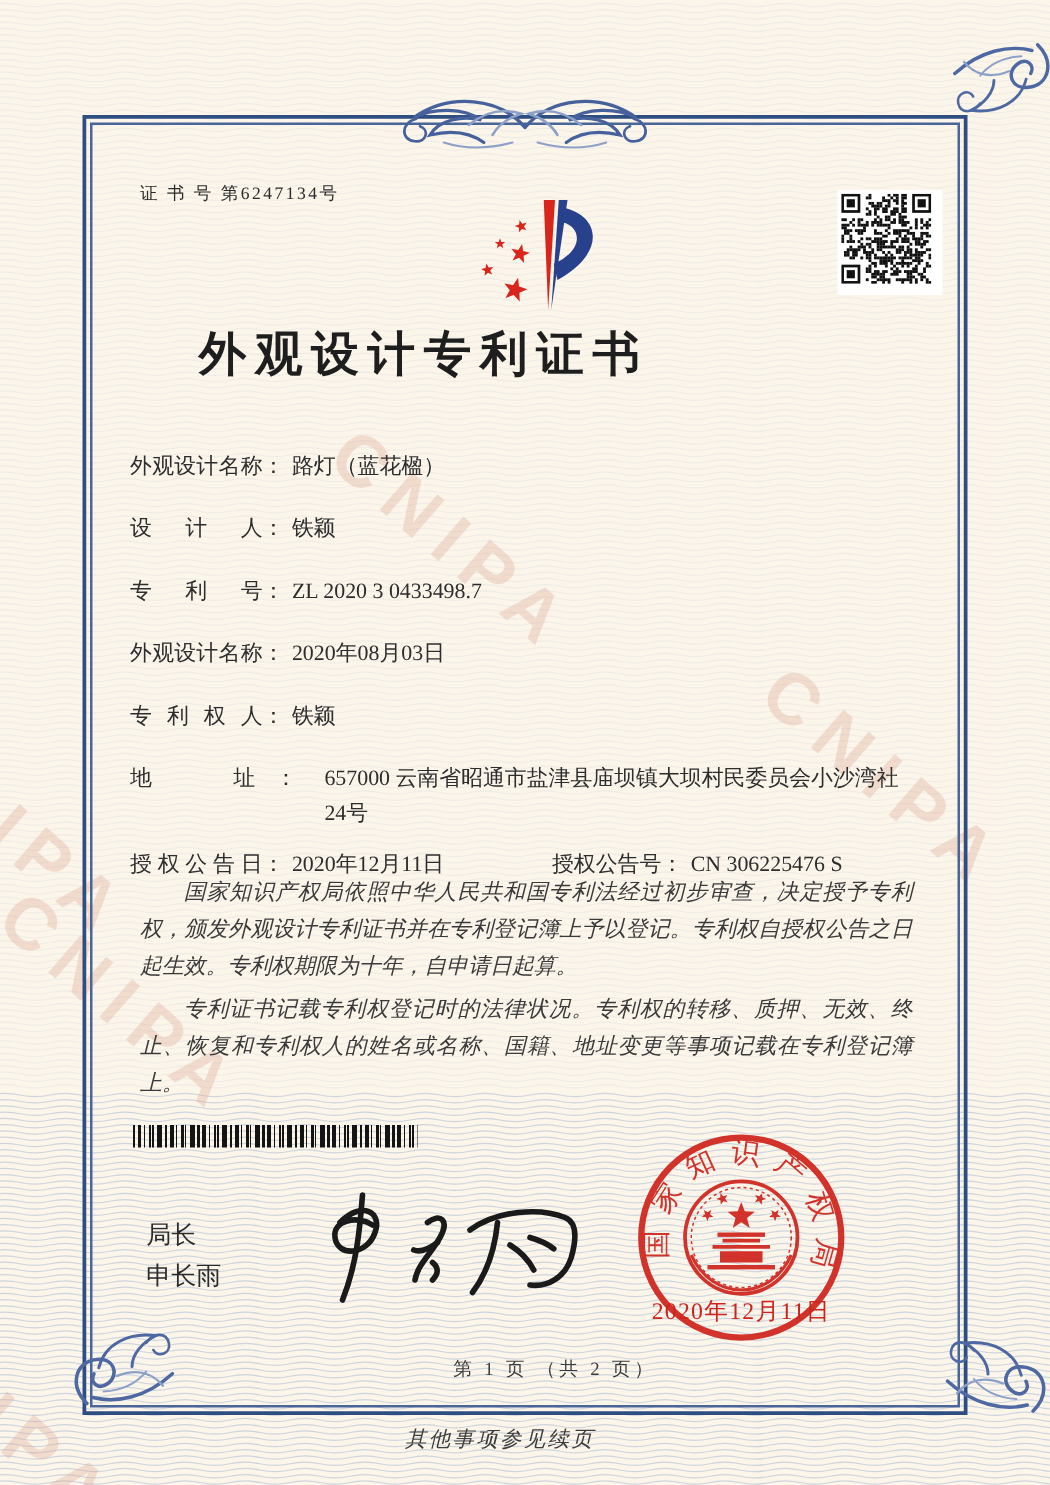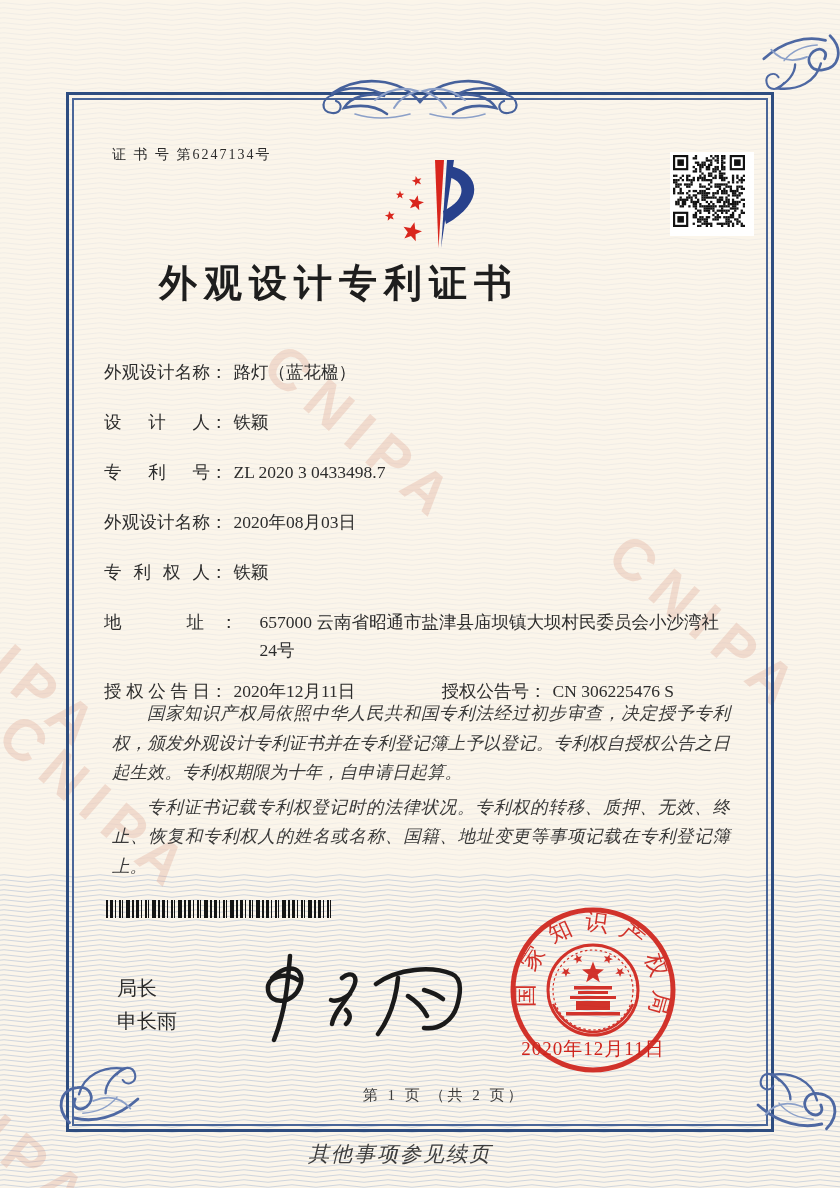--- a/index.html
+++ b/index.html
@@ -46,21 +46,21 @@
   .director{position:absolute;left:117px;top:972px;font-size:20px;color:#2b2b2b;z-index:5;line-height:33px;}
   .sig{position:absolute;left:246px;top:948px;z-index:5;}
   
   .seal{position:absolute;left:505px;top:902px;z-index:6;opacity:0.92;}
   .sealdate{position:absolute;left:505px;top:1036px;width:176px;text-align:center;
             font-size:19px;color:#cf231b;z-index:7;letter-spacing:1px;}
   
   .pageinfo{position:absolute;left:0;top:1086px;width:840px;text-align:center;
             font-size:15px;color:#3c3c3c;letter-spacing:3px;z-index:5;padding-left:24px;}
   .contnote{position:absolute;left:0;top:1140px;width:800px;text-align:center;
-            font-size:21px;font-style:italic;color:#3d3d3d;letter-spacing:2px;z-index:5;}
+            font-size:17px;font-style:italic;color:#3d3d3d;letter-spacing:2px;z-index:5;}
   .qr{position:absolute;left:670px;top:152px;width:78px;height:78px;background:#fff;
       padding:3px;z-index:5;}
   .logo{position:absolute;left:352px;top:144px;z-index:5;}
   svg{display:block;}
 </style>
 </head>
 <body>
 
 <svg width="0" height="0" style="position:absolute" aria-hidden="true">
   <defs>

